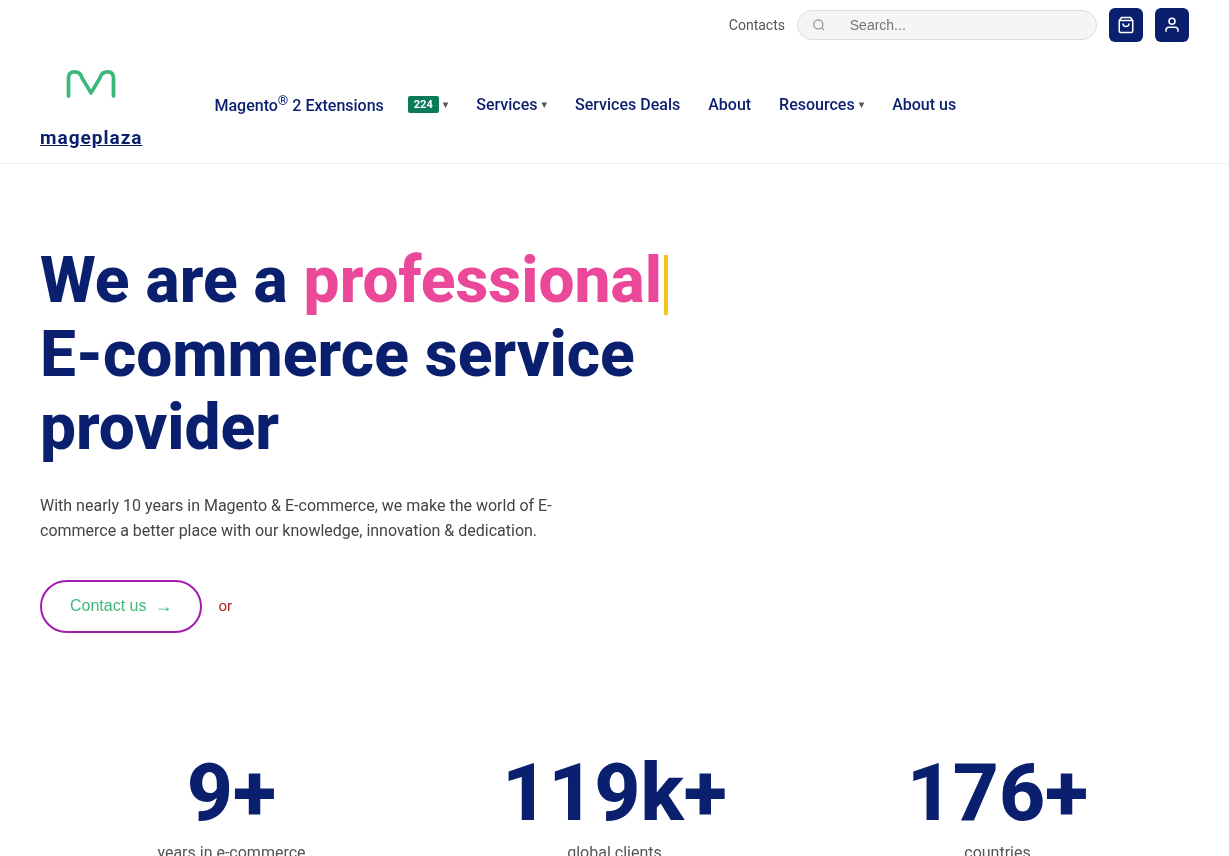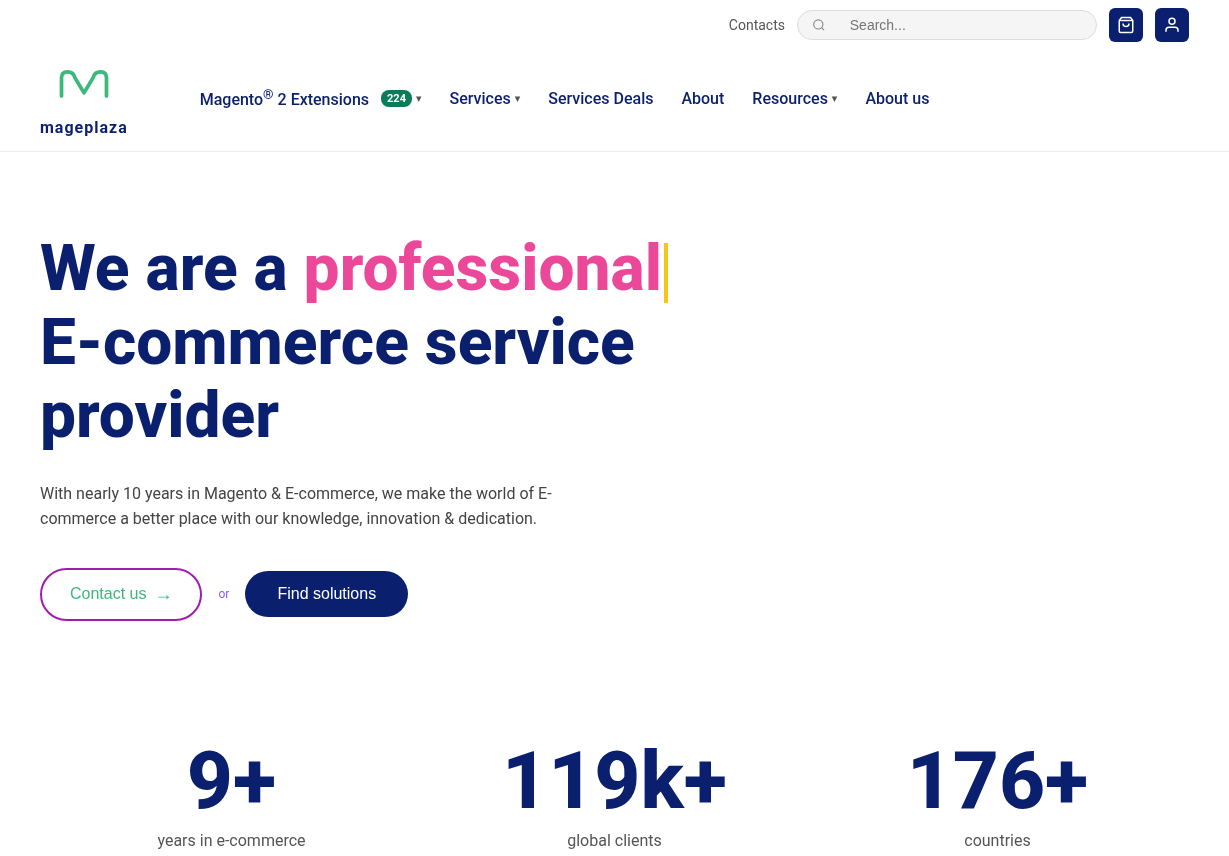--- a/index.html
+++ b/index.html
@@ -10,38 +10,38 @@
     .top-bar { display: flex; align-items: center; justify-content: flex-end; padding: 8px 40px; gap: 12px; }
     .top-bar-contact { font-size: 14px; color: #555; cursor: pointer; }
     .search-bar { display: flex; align-items: center; background: #f5f5f5; border: 1px solid #ddd; border-radius: 20px; padding: 6px 14px; gap: 24px; width: 300px; }
     .search-bar input { border: none; background: transparent; outline: none; font-size: 14px; width: 100%; color: #333; }
     .search-icon-svg { width: 16px; height: 16px; fill: none; stroke: #888; stroke-width: 2; }
     .icon-btn { width: 34px; height: 34px; border-radius: 6px; background: #0a1f6e; display: flex; align-items: center; justify-content: center; cursor: pointer; }
     .icon-btn svg { fill: white; }
 
     .nav-bar { display: flex; align-items: center; padding: 10px 40px 14px; gap: 0; }
     .logo { margin-right: 60px; display: flex; flex-direction: column; align-items: center; cursor: pointer; }
-    .logo-text { font-size: 16px; font-weight: 700; color: #0a1f6e; letter-spacing: 1px; margin-top: 8px; }
+    .logo-text { font-size: 19px; font-weight: 700; color: #0a1f6e; letter-spacing: 1px; margin-top: 16px; text-decoration: underline; }
     nav { display: flex; align-items: center; gap: 4px; }
     .nav-item { font-size: 16px; color: #0a1f6e; font-weight: 500; padding: 8px 12px; cursor: pointer; display: flex; align-items: center; gap: 4px; white-space: nowrap; }
-    .nav-badge { background: #0a7c59; color: white; font-size: 11px; font-weight: 700; border-radius: 8px; padding: 2px 6px; margin-left: 8px; }
+    .nav-badge { background: #0a7c59; color: white; font-size: 11px; font-weight: 700; border-radius: 2px; padding: 2px 6px; margin-left: 20px; }
     .nav-item .chevron { font-size: 11px; color: #555; }
 
     
     .hero { padding: 80px 40px 60px; max-width: 900px; }
     .hero-headline { font-size: 64px; font-weight: 800; color: #0a1f6e; line-height: 1.15; }
     .hero-headline .highlight { color: #ec4899; }
     .hero-headline .cursor { display: inline-block; width: 4px; height: 60px; background: #f5c518; margin-left: 2px; vertical-align: middle; animation: blink 1s step-end infinite; }
     @keyframes blink { 0%,100%{opacity:1} 50%{opacity:0} }
     .hero-sub { font-size: 16px; color: #444; line-height: 1.6; margin-top: 28px; max-width: 560px; }
     .hero-actions { display: flex; align-items: center; gap: 16px; margin-top: 36px; }
     .btn-outline { border: 2px solid #a21caf; color: #3db87a; background: transparent; border-radius: 30px; padding: 14px 28px; font-size: 16px; font-weight: 500; cursor: pointer; display: flex; align-items: center; gap: 8px; }
     .btn-outline .arrow { font-size: 18px; }
     .btn-solid { background: #0a1f6e; color: white; border: none; border-radius: 30px; padding: 14px 32px; font-size: 16px; font-weight: 500; cursor: pointer; }
-    .or-text { font-size: 12px; color: #8b5cf6; }
+    .or-text { font-size: 15px; color: #b91c1c; }
 
     
     .stats { display: flex; justify-content: center; gap: 0; padding: 60px 40px 20px; border-top: none; }
     .stat-item { flex: 1; display: flex; flex-direction: column; align-items: center; gap: 10px; }
     .stat-number { font-size: 80px; font-weight: 800; color: #0a1f6e; line-height: 1; }
     .stat-label { font-size: 16px; color: #555; }
 
     
     .logo-svg { width: 60px; height: 50px; }
   </style>
@@ -115,21 +115,20 @@
       <span>E-commerce service</span><br>
       <span>provider</span>
     </h1>
     <p class="hero-sub">With nearly 10 years in Magento &amp; E-commerce, we make the world of E-commerce a better place with our knowledge, innovation &amp; dedication.</p>
     <div class="hero-actions">
       <button class="btn-outline">
         <span>Contact us</span>
         <span class="arrow">→</span>
       </button>
       <span class="or-text">or</span>
-      <button class="btn-solid">Find solutions</button>
     </div>
   </section>
 
   <section class="stats">
     <div class="stat-item">
       <span class="stat-number">9+</span>
       <span class="stat-label">years in e-commerce</span>
     </div>
     <div class="stat-item">
       <span class="stat-number">119k+</span>

